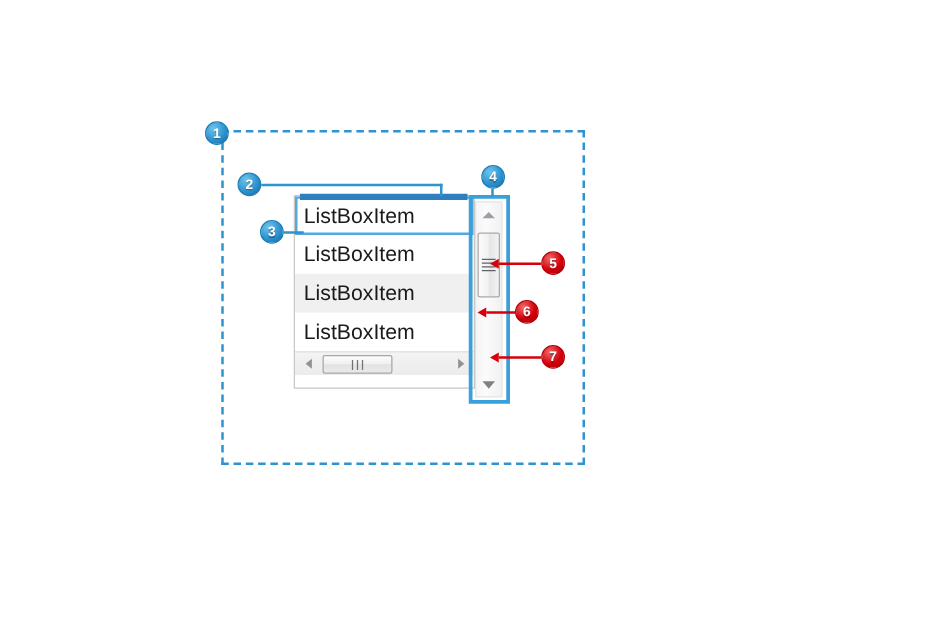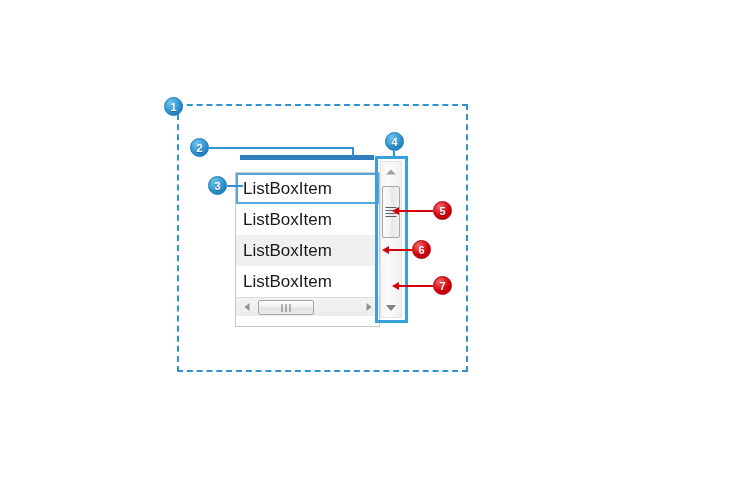--- a/index.html
+++ b/index.html
@@ -113,21 +113,21 @@
     width: 134px;
     height: 5px;
     background: #2f7fbf;
     z-index: 20;
   }
 
   
   .listbox {
     position: absolute;
     left: 235px;
-    top: 172px;
+    top: 156px;
     width: 145px;
     height: 155px;
     background: #ffffff;
     border: 1px solid #c8c8c8;
     box-sizing: border-box;
     z-index: 10;
   }
   .listbox-items {
     position: absolute;
     left: 0; top: 0;

